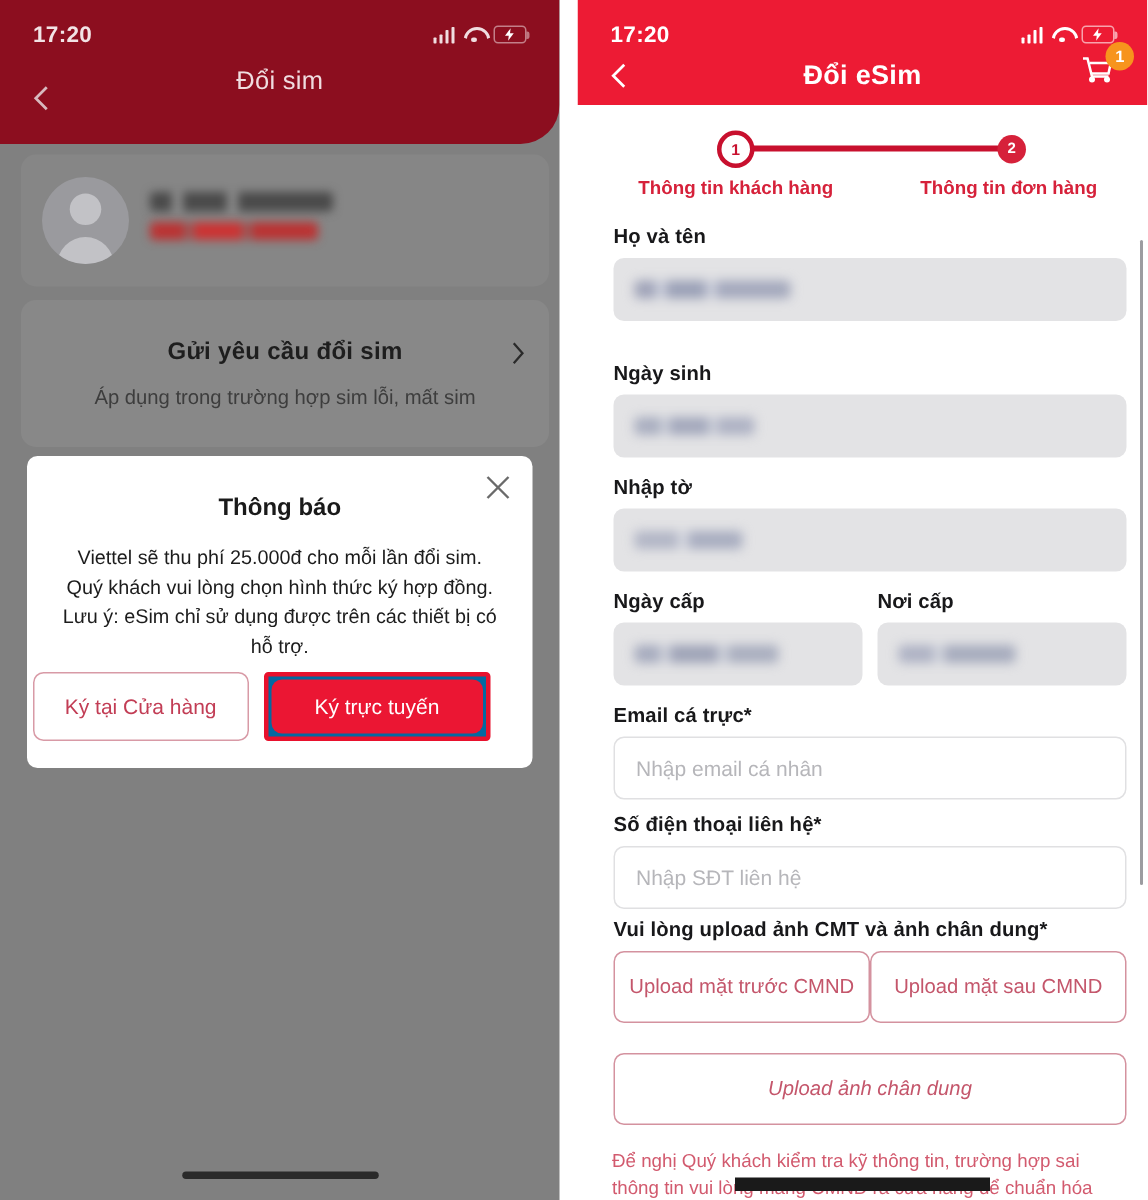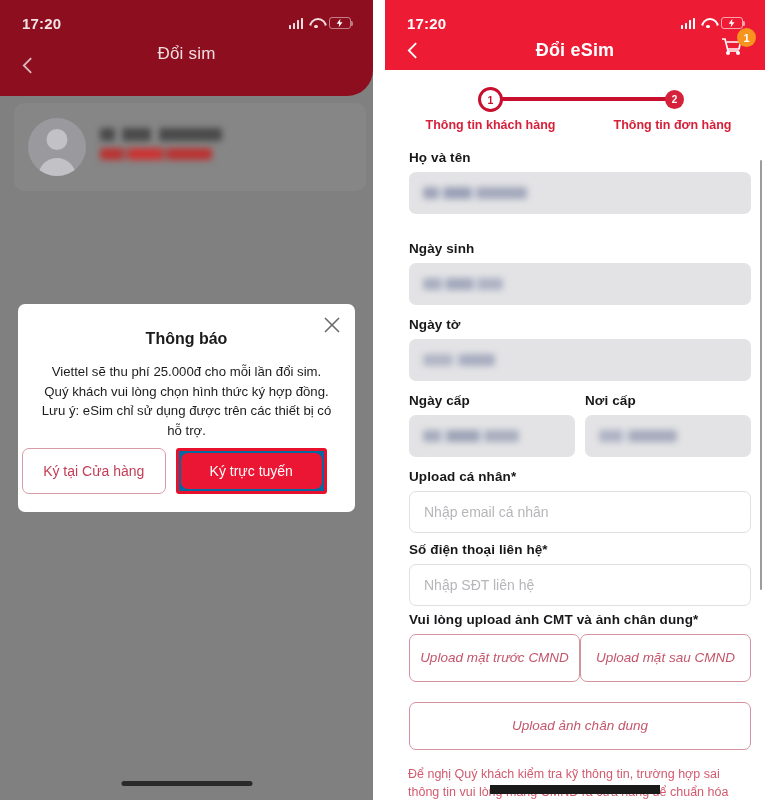--- a/index.html
+++ b/index.html
@@ -312,20 +312,29 @@
     </div>
 
     <div class="l-profile">
       <div class="avatar"></div>
       <div class="prof-text">
         <div class="blur-txt blur-name"></div>
         <div class="blur-txt blur-sub"></div>
       </div>
     </div>
 
+    <div class="l-card">
+      <div class="l-card-title">Gửi yêu cầu đổi sim</div>
+      <div class="l-card-sub">Áp dụng trong trường hợp sim lỗi, mất sim</div>
+      <div class="l-card-chev">
+        <svg viewBox="0 0 12 20">
+            <polyline points="3,2 10,10 3,18"></polyline>
+          </svg>
+      </div>
+    </div>
 
     <div class="home-bar"></div>
 
     <div class="modal">
       <div class="modal-close">
         <svg viewBox="0 0 22 22">
           <line x1="4" y1="4" x2="18" y2="18"></line>
             <line x1="18" y1="4" x2="4" y2="18"></line>
         </svg>
       </div>
@@ -399,53 +408,53 @@
       </div>
 
       <div class="fld" style="left:24px; top:101px; width:342px;">
         <span class="lbl">Ngày sinh</span>
         <div class="inp-ro">
           <span class="blurval bv-b"></span>
         </div>
       </div>
 
       <div class="fld" style="left:24px; top:177px; width:342px;">
-        <span class="lbl">Ngày tờ</span>
+        <span class="lbl">Nhập tờ</span>
         <div class="inp-ro">
           <span class="blurval bv-c"></span>
         </div>
       </div>
 
       <div class="fld" style="left:24px; top:253px; width:166px;">
         <span class="lbl">Ngày cấp</span>
         <div class="inp-ro">
           <span class="blurval bv-d"></span>
         </div>
       </div>
 
       <div class="fld" style="left:200px; top:253px; width:166px;">
         <span class="lbl">Nơi cấp</span>
         <div class="inp-ro">
           <span class="blurval bv-e"></span>
         </div>
       </div>
 
       <div class="fld" style="left:24px; top:329px; width:342px;">
-        <span class="lbl">Upload cá nhân*</span>
+        <span class="lbl">Email cá trực*</span>
         <div class="inp-open">Nhập email cá nhân</div>
       </div>
 
       <div class="fld" style="left:24px; top:402px; width:342px;">
         <span class="lbl">Số điện thoại liên hệ*</span>
         <div class="inp-open">Nhập SĐT liên hệ</div>
       </div>
 
       <div class="fld" style="left:24px; top:472px; width:342px;">
         <span class="lbl">Vui lòng upload ảnh CMT và ảnh chân dung*</span>
-        <div style="display:flex; gap:0; margin-top:4px;font-style:italic;">
+        <div style="display:flex; gap:0; margin-top:4px;">
           <div class="upbtn" style="flex:1; height:48px;">Upload mặt trước CMND</div>
           <div class="upbtn" style="flex:1; height:48px;">Upload mặt sau CMND</div>
         </div>
         <div class="upbtn" style="width:100%; height:48px; margin-top:20px;font-style:italic;">Upload ảnh chân dung</div>
       </div>
     </div>
 
     <div class="r-scroll"></div>
   </div>
 

